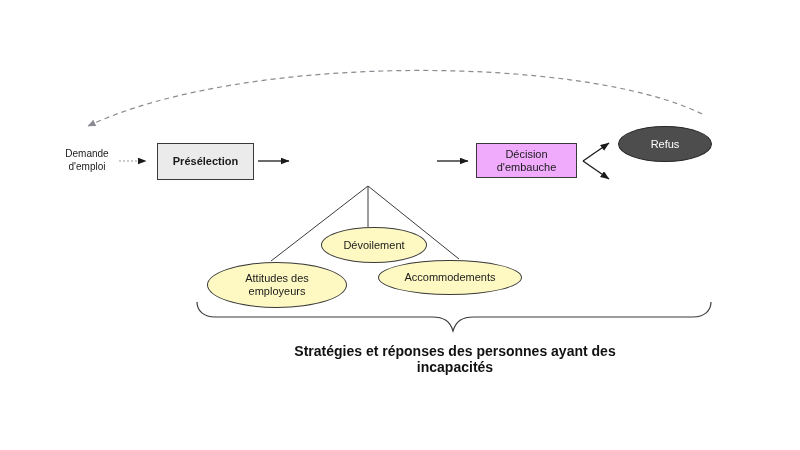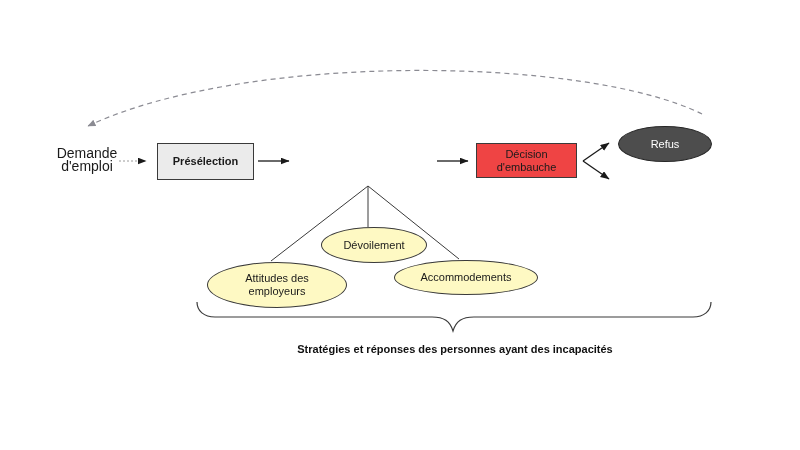--- a/index.html
+++ b/index.html
@@ -10,32 +10,32 @@
   }
   .connectors{position:absolute;left:0;top:0;width:800px;height:450px;}
   .node{
     position:absolute;display:flex;align-items:center;justify-content:center;
     text-align:center;font-size:11px;line-height:13px;box-sizing:border-box;
   }
   .proc{
     background:#ebebeb;border:1.5px solid #3a3a3a;
   }
   .proc.mid{background:#d9d9d9;}
-  .proc.decision{background:#ef4444;}
+  .proc.decision{background:#f0abfc;}
   .ellipse{border-radius:50%;}
   .outcome-refus{background:#4d4d4d;border:1.5px solid #262626;color:#ffffff;}
   .outcome-embauche{background:#949494;border:1.5px solid #262626;color:#ffffff;}
   .strategy{background:#fef9c3;border:1.2px solid #3a3a3a;}
   .start-label{
     position:absolute;left:48px;top:147px;width:78px;text-align:center;
-    font-size:14px;line-height:13px;
+    font-size:10px;line-height:13px;
   }
   .caption{
     position:absolute;left:255px;top:343px;width:400px;text-align:center;
-    font-size:11px;font-weight:bold;color:#111;
+    font-size:14px;font-weight:bold;color:#111;
   }
 </style>
 </head>
 <body>
 
 <div class="canvas">
 
   <svg class="connectors" width="800" height="450" viewBox="0 0 800 450" aria-hidden="true">
     <defs>
       <marker id="ah-black" markerUnits="userSpaceOnUse" markerWidth="10" markerHeight="8" refX="8.5" refY="3.5" orient="auto">
@@ -83,19 +83,19 @@
 
 
   <div class="node ellipse strategy" style="left:207px;top:262px;width:140px;height:46px;padding:0 18px;justify-content:center;">
     <span>Attitudes des employeurs</span>
   </div>
 
   <div class="node ellipse strategy" style="left:321px;top:227px;width:106px;height:36px;">
     <span>Dévoilement</span>
   </div>
 
-  <div class="node ellipse strategy" style="left:394px;top:260px;width:144px;height:35px;">
+  <div class="node ellipse strategy" style="left:378px;top:260px;width:144px;height:35px;">
     <span>Accommodements</span>
   </div>
 
   <div class="caption">Stratégies et réponses des personnes ayant des incapacités</div>
 
 </div>
 
 </body></html>

